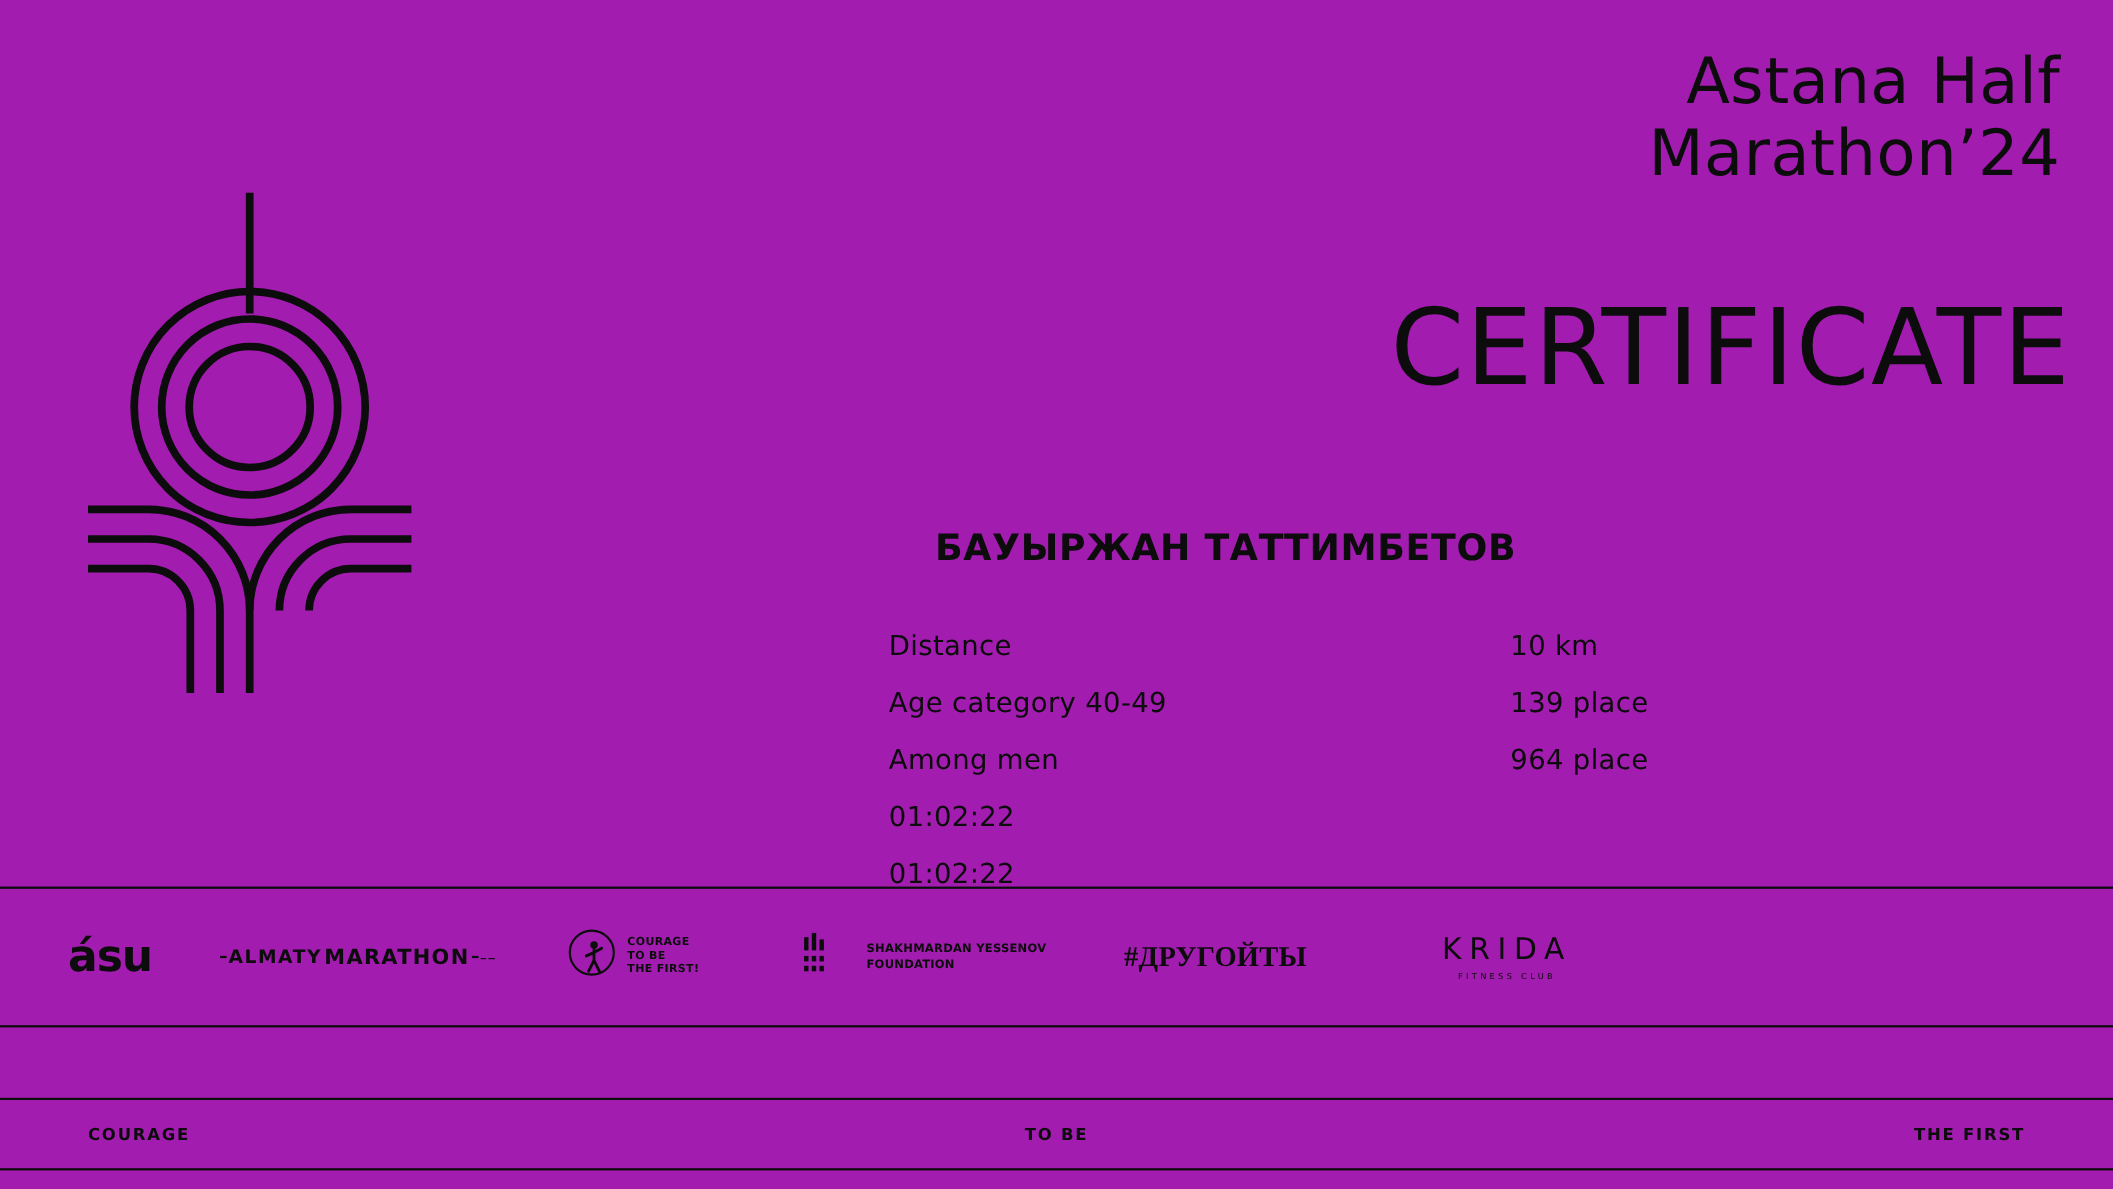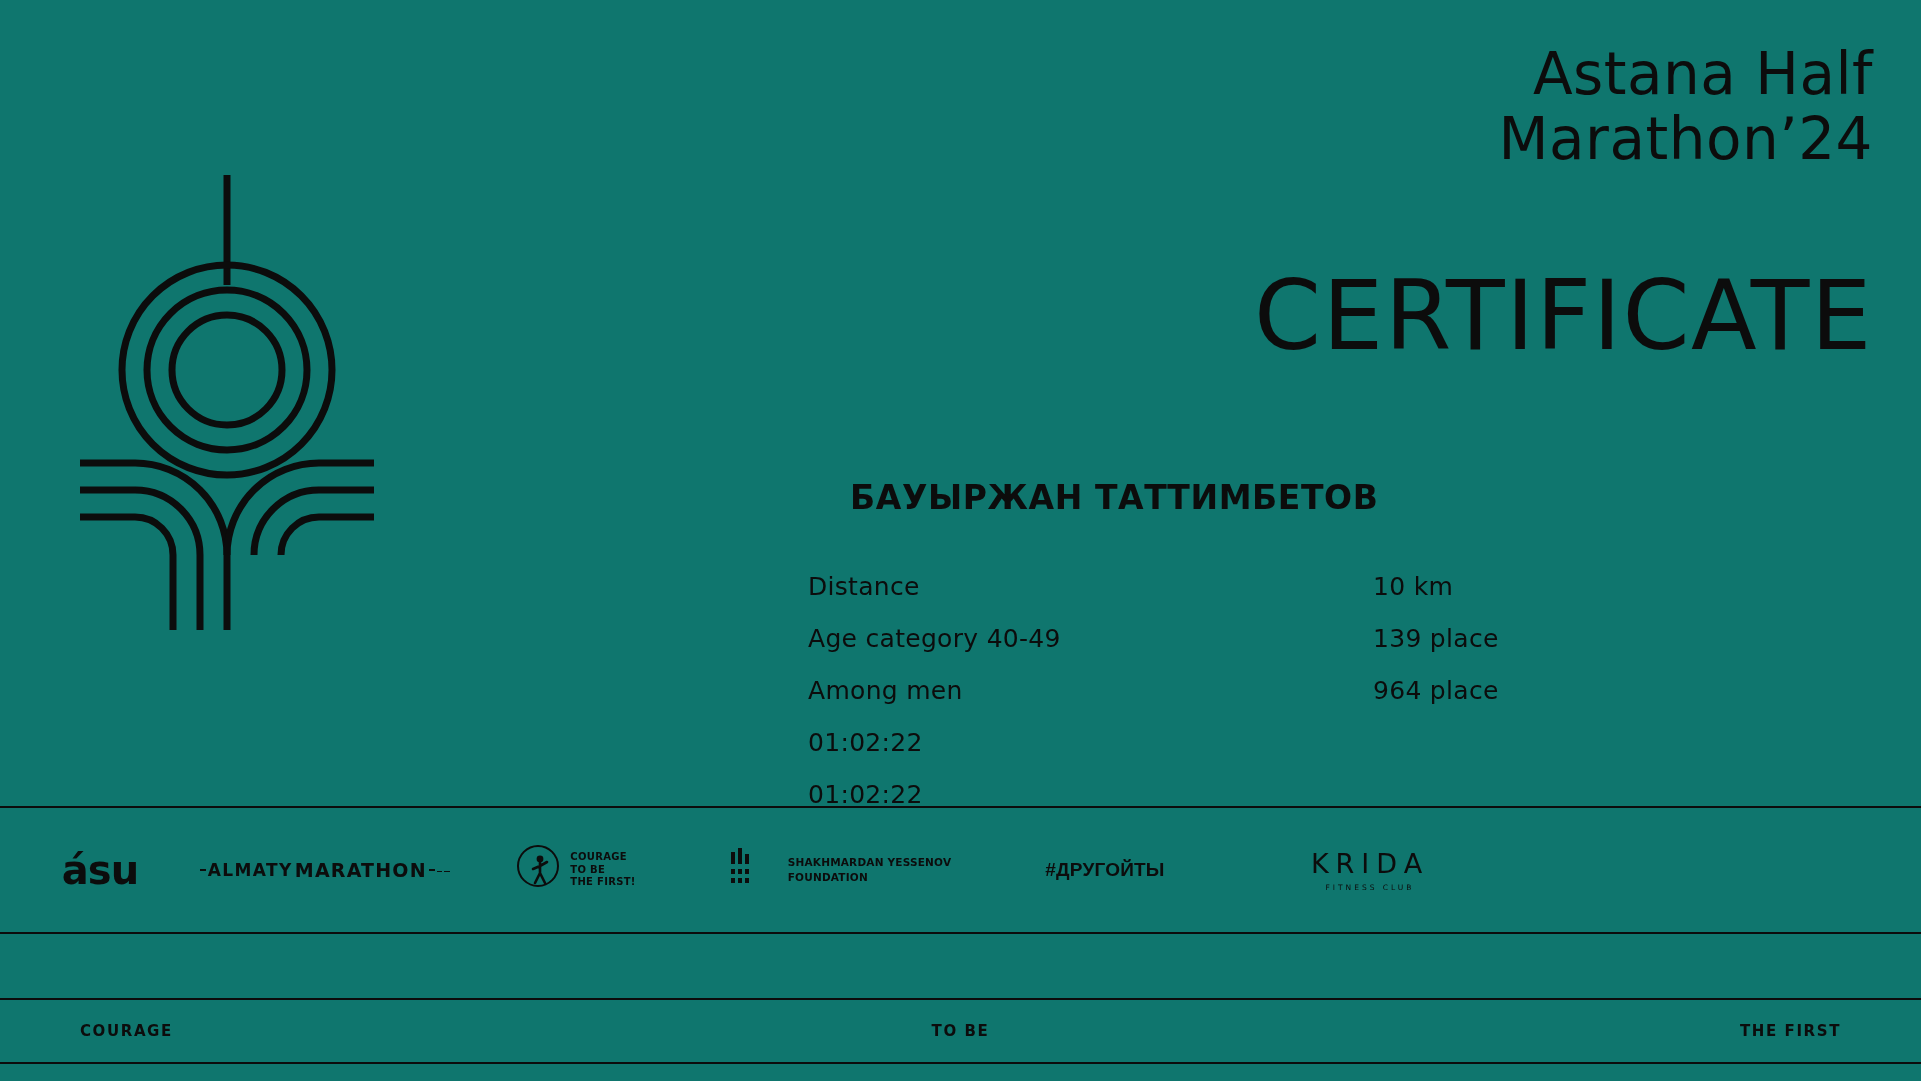--- a/index.html
+++ b/index.html
@@ -5,41 +5,41 @@
   * { box-sizing: border-box; }
   html, body {
     margin: 0; padding: 0;
     width: 1921px; height: 1081px;
     background: #ffffff;
     font-family: "Liberation Sans", sans-serif;
   }
   #certificate {
     position: relative;
     width: 1921px; height: 1081px;
-    background: #0f766e;
+    background: #a21caf;
     overflow: hidden;
   }
 
   
   .event-title {
     position: absolute;
     right: 48px;
     top: 42px;
     width: 1000px;
     text-align: right;
     font-size: 58px;
     line-height: 1.12;
     font-weight: 500;
     letter-spacing: 0.5px;
     color: #0c0c0c;
     font-family: "DejaVu Sans", sans-serif;
   }
   .cert-word {
     position: absolute;
-    right: 48px;
+    right: 38px;
     top: 268px;
     width: 1100px;
     text-align: right;
     font-size: 96px;
     line-height: 1;
     font-weight: 400;
     letter-spacing: 1.5px;
     color: #0c0c0c;
     font-family: "DejaVu Sans", sans-serif;
   }
@@ -124,21 +124,21 @@
   .sp-halyk .txt { font-size: 45px; font-weight: bold; letter-spacing: -0.5px; font-family: "DejaVu Sans", sans-serif; }
   .sp-asu { width: 200px; font-size: 40px; font-weight: bold; letter-spacing: -1px; font-family: "DejaVu Sans", sans-serif; }
   .sp-almaty { width: 250px; flex-direction: row; gap: 2px; }
   .sp-almaty .line { width: 185px; height: 1.5px; background: #0c0c0c; }
   .sp-almaty .l1 { font-size: 17px; font-weight: bold; letter-spacing: 1.4px; font-family: "DejaVu Sans", sans-serif; }
   .sp-almaty .l2 { font-size: 19px; font-weight: bold; letter-spacing: 1.2px; font-family: "DejaVu Sans", sans-serif; }
   .sp-courage { width: 250px; display: flex; align-items: center; gap: 8px; }
   .sp-courage .ctxt { font-size: 10px; font-weight: bold; line-height: 1.25; text-align: left; letter-spacing: 0.3px; font-family: "DejaVu Sans", sans-serif; }
   .sp-fund { width: 280px; display: flex; align-items: center; gap: 25px; }
   .sp-fund .ftxt { font-size: 10.5px; font-weight: bold; line-height: 1.4; text-align: left; letter-spacing: 0.2px; font-family: "DejaVu Sans", sans-serif; }
-  .sp-drug { width: 250px; font-size: 19px; font-weight: bold; letter-spacing: 0.2px; font-family: Liberation Sans, sans-serif; }
+  .sp-drug { width: 250px; font-size: 26px; font-weight: bold; letter-spacing: 0.2px; font-family: Liberation Serif, serif; }
   .sp-krida { width: 280px; flex-direction: column; }
   .sp-krida .k1 { font-size: 27px; letter-spacing: 7px; font-family: "DejaVu Sans", sans-serif; }
   .sp-krida .k2 { font-size: 7.5px; letter-spacing: 3px; margin-top: 4px; font-family: "DejaVu Sans", sans-serif; }
 
   
   .slogan {
     position: absolute;
     left: 0;
     top: 1000px;
     width: 1921px;

